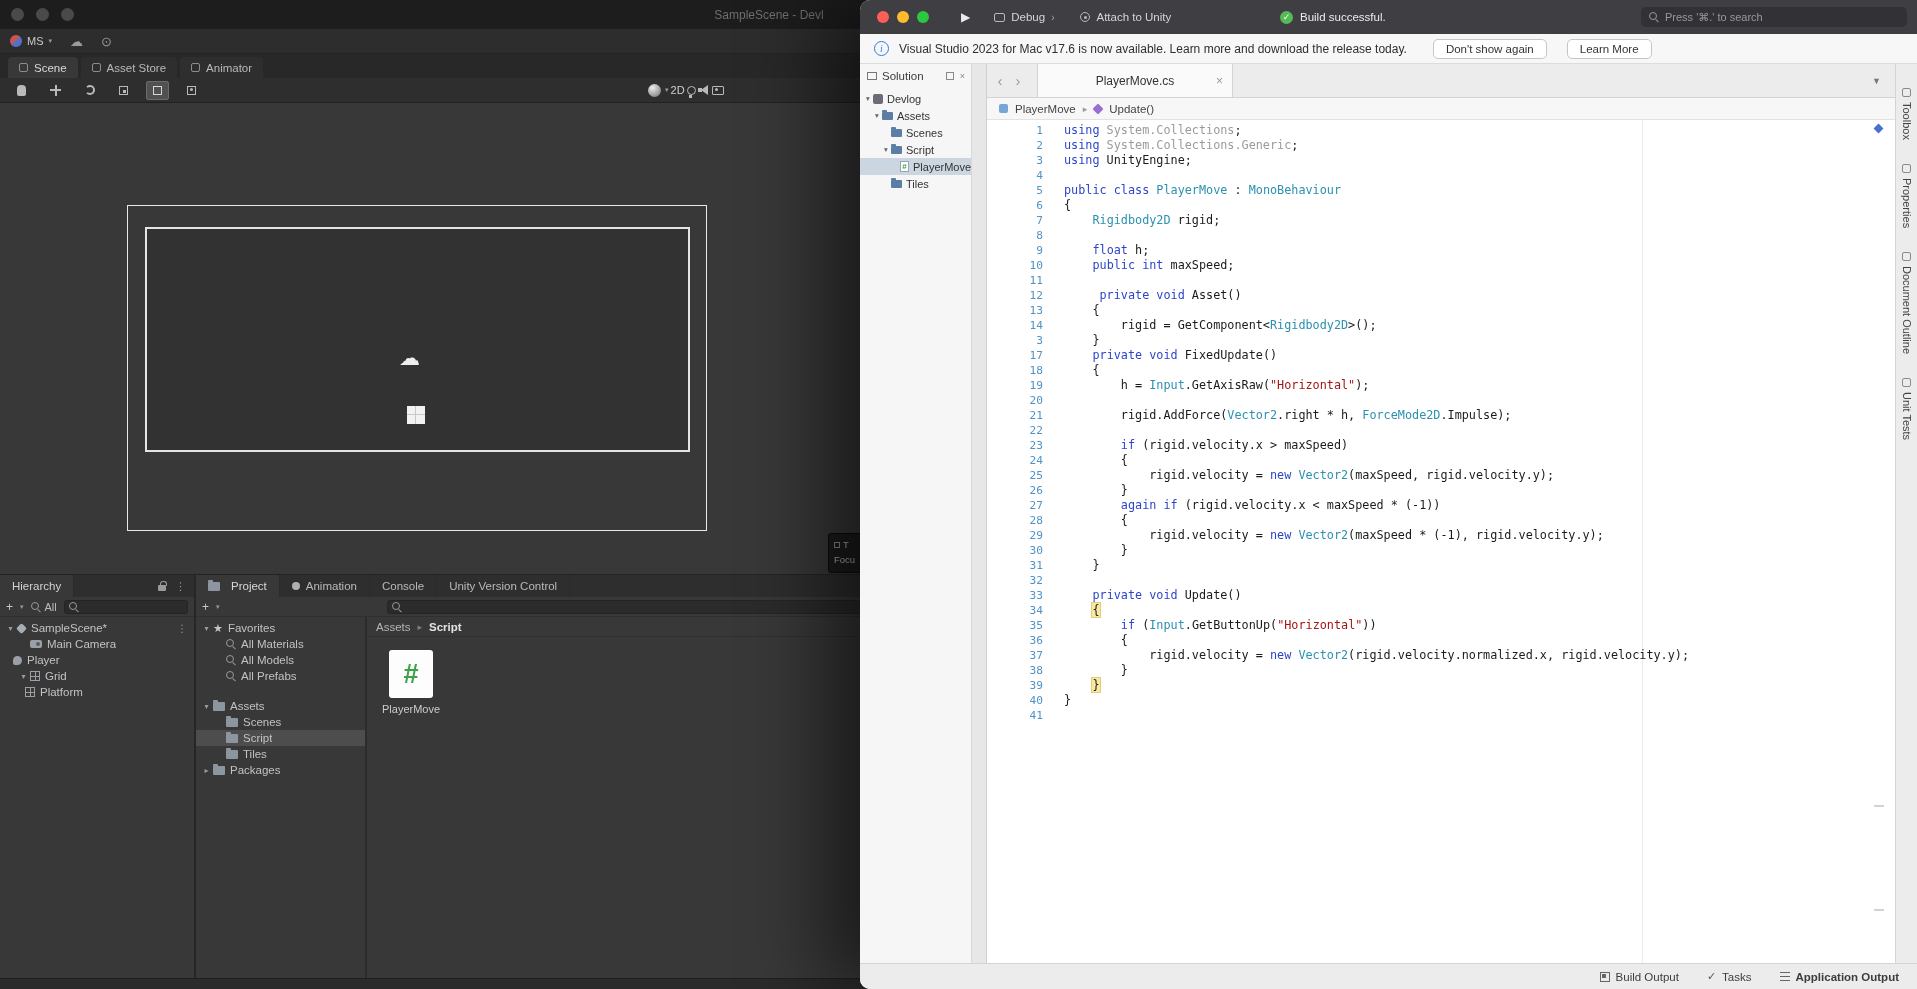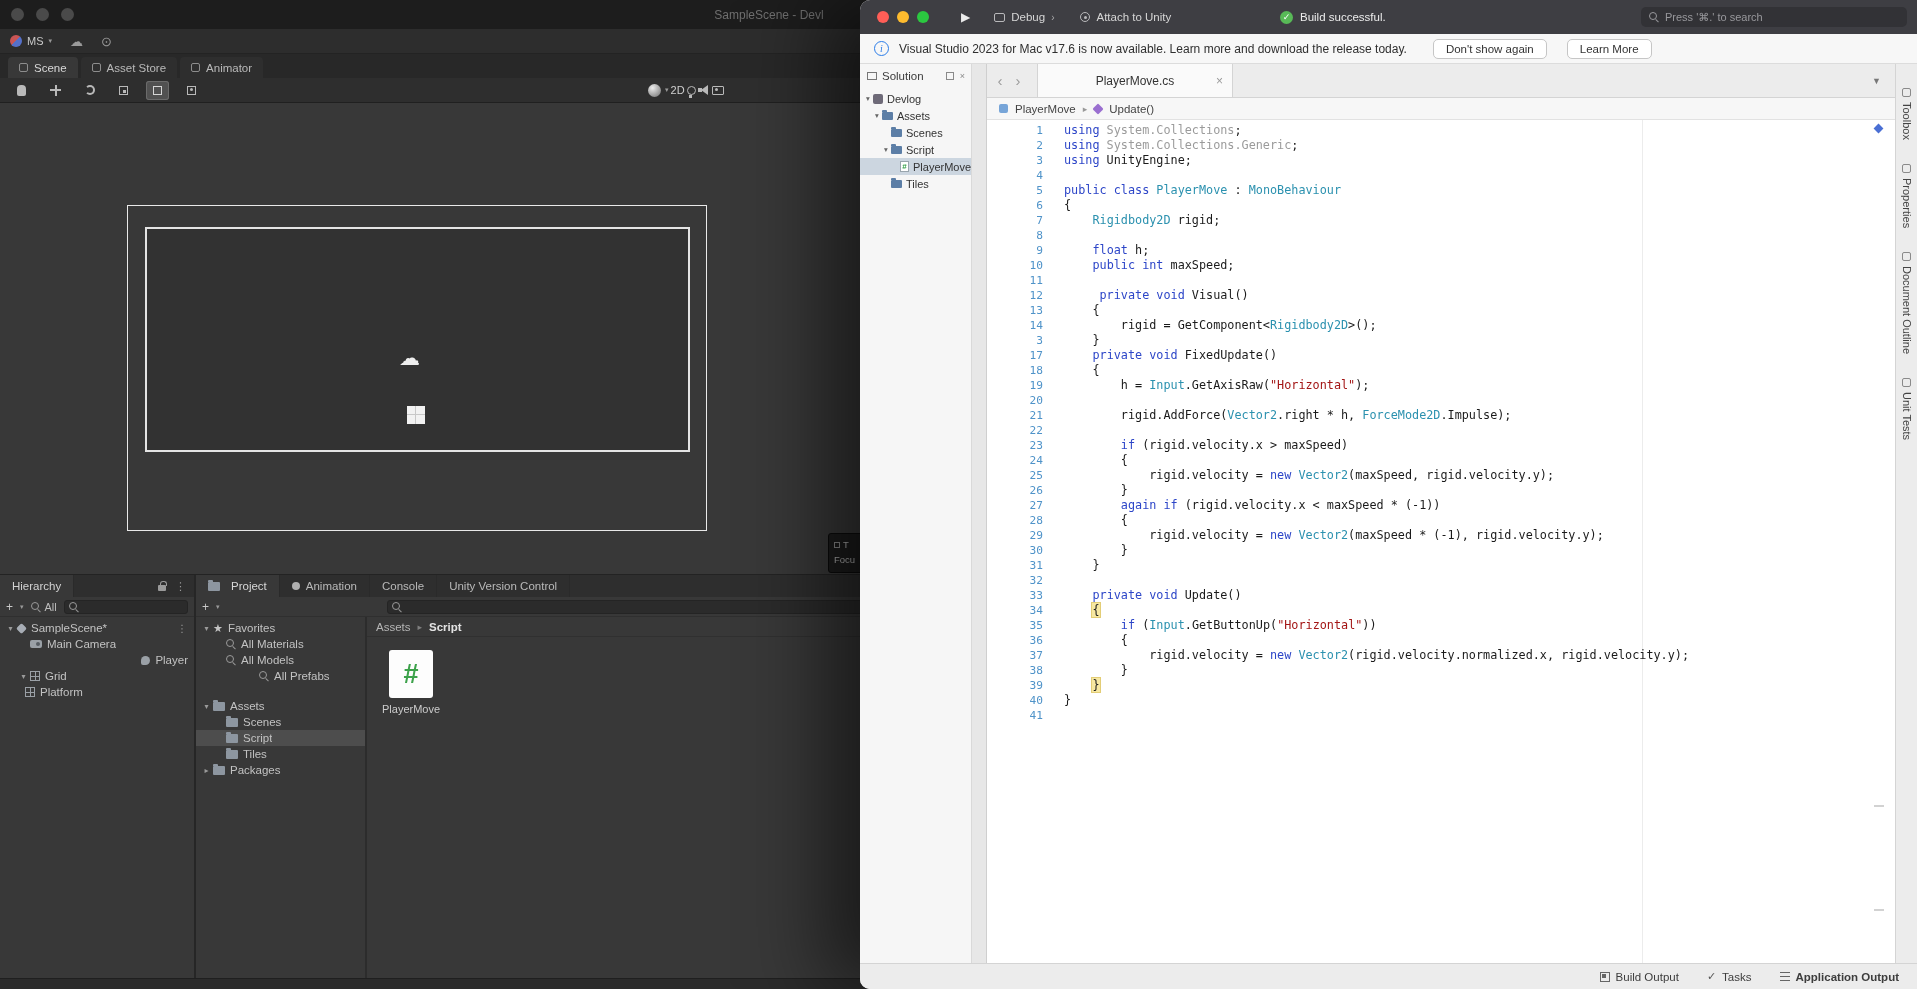--- a/index.html
+++ b/index.html
@@ -307,21 +307,21 @@
               <span class="exp">▾</span>
               <i class="ic ic-scene"></i>
               <span class="lbl">SampleScene*</span>
               <span class="more">⋮</span>
             </div>
             <div class="row" style="padding-left: 17px;">
               <span class="exp"></span>
               <i class="ic ic-camera"></i>
               <span class="lbl">Main Camera</span>
             </div>
-            <div class="row" style="padding-left: 17px; justify-content: flex-end;">
+            <div class="row" style="">
               <span class="exp"></span>
               <i class="ic ic-sprite"></i>
               <span class="lbl">Player</span>
             </div>
             <div class="row" style="padding-left: 17px;">
               <span class="exp">▾</span>
               <i class="ic ic-grid"></i>
               <span class="lbl">Grid</span>
             </div>
             <div class="row" style="padding-left: 12px;">
@@ -366,21 +366,21 @@
               <div class="row" style="padding-left: 17px;">
                 <span class="exp"></span>
                 <span class="ico-search ic"></span>
                 <span class="lbl">All Materials</span>
               </div>
               <div class="row" style="padding-left: 17px;">
                 <span class="exp"></span>
                 <span class="ico-search ic"></span>
                 <span class="lbl">All Models</span>
               </div>
-              <div class="row" style="padding-left: 17px; margin-left: 33px;">
+              <div class="row" style="padding-left: 17px;">
                 <span class="exp"></span>
                 <span class="ico-search ic"></span>
                 <span class="lbl">All Prefabs</span>
               </div>
               <div class="row" style="padding-left: 4px; margin-top: 14px;">
                 <span class="exp">▾</span>
                 <i class="ic ic-folder"></i>
                 <span class="lbl">Assets</span>
               </div>
               <div class="row" style="padding-left: 17px;">
@@ -564,21 +564,21 @@
               <div class="cl">
                 <div class="ln">10</div>
                 <div class="ct"><span class="tk-p">    </span><span class="tk-k">public int</span><span class="tk-p"> maxSpeed;</span></div>
               </div>
               <div class="cl">
                 <div class="ln">11</div>
                 <div class="ct"></div>
               </div>
               <div class="cl">
                 <div class="ln">12</div>
-                <div class="ct"><span class="tk-p">     </span><span class="tk-k">private void</span><span class="tk-p"> Visual()</span></div>
+                <div class="ct"><span class="tk-p">     </span><span class="tk-k">private void</span><span class="tk-p"> Asset()</span></div>
               </div>
               <div class="cl">
                 <div class="ln">13</div>
                 <div class="ct"><span class="tk-p">    {</span></div>
               </div>
               <div class="cl">
                 <div class="ln">14</div>
                 <div class="ct"><span class="tk-p">        rigid = GetComponent&lt;</span><span class="tk-ty">Rigidbody2D</span><span class="tk-p">&gt;();</span></div>
               </div>
               <div class="cl">

